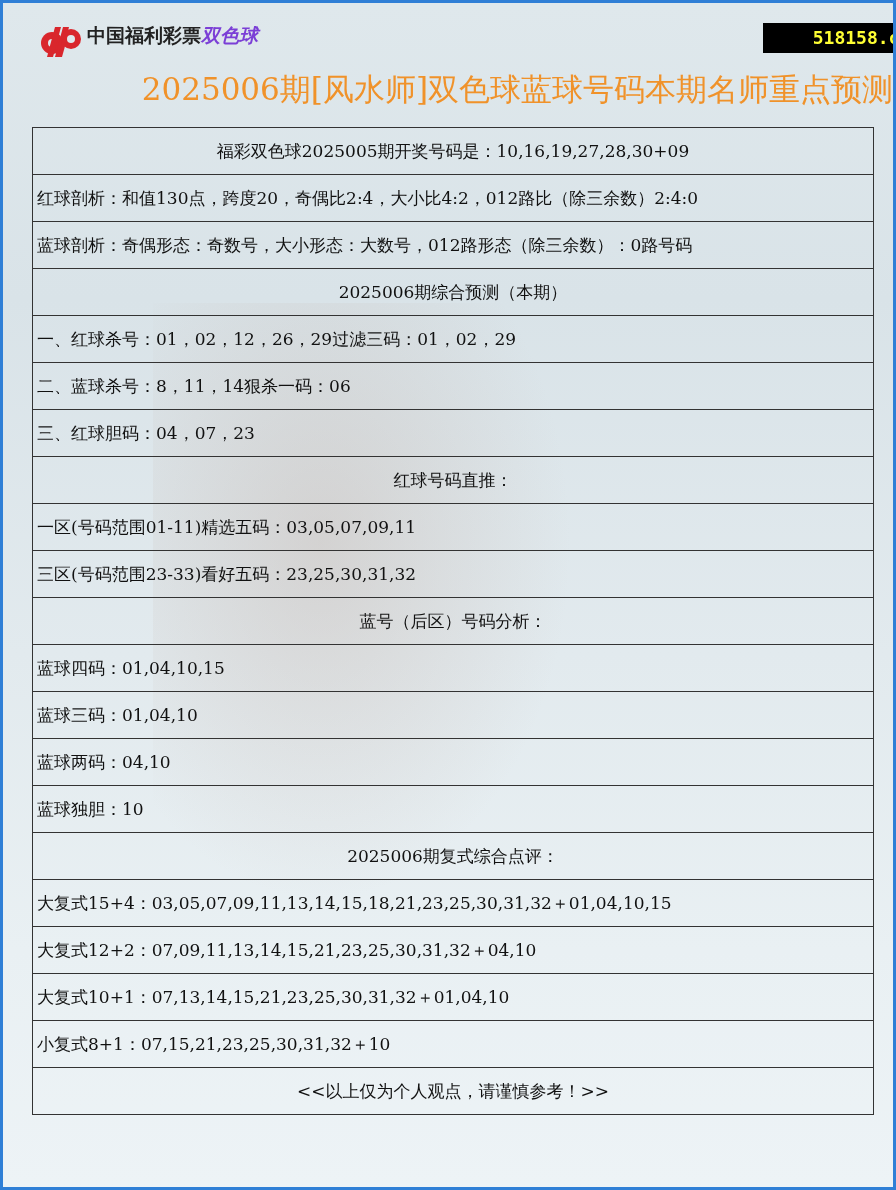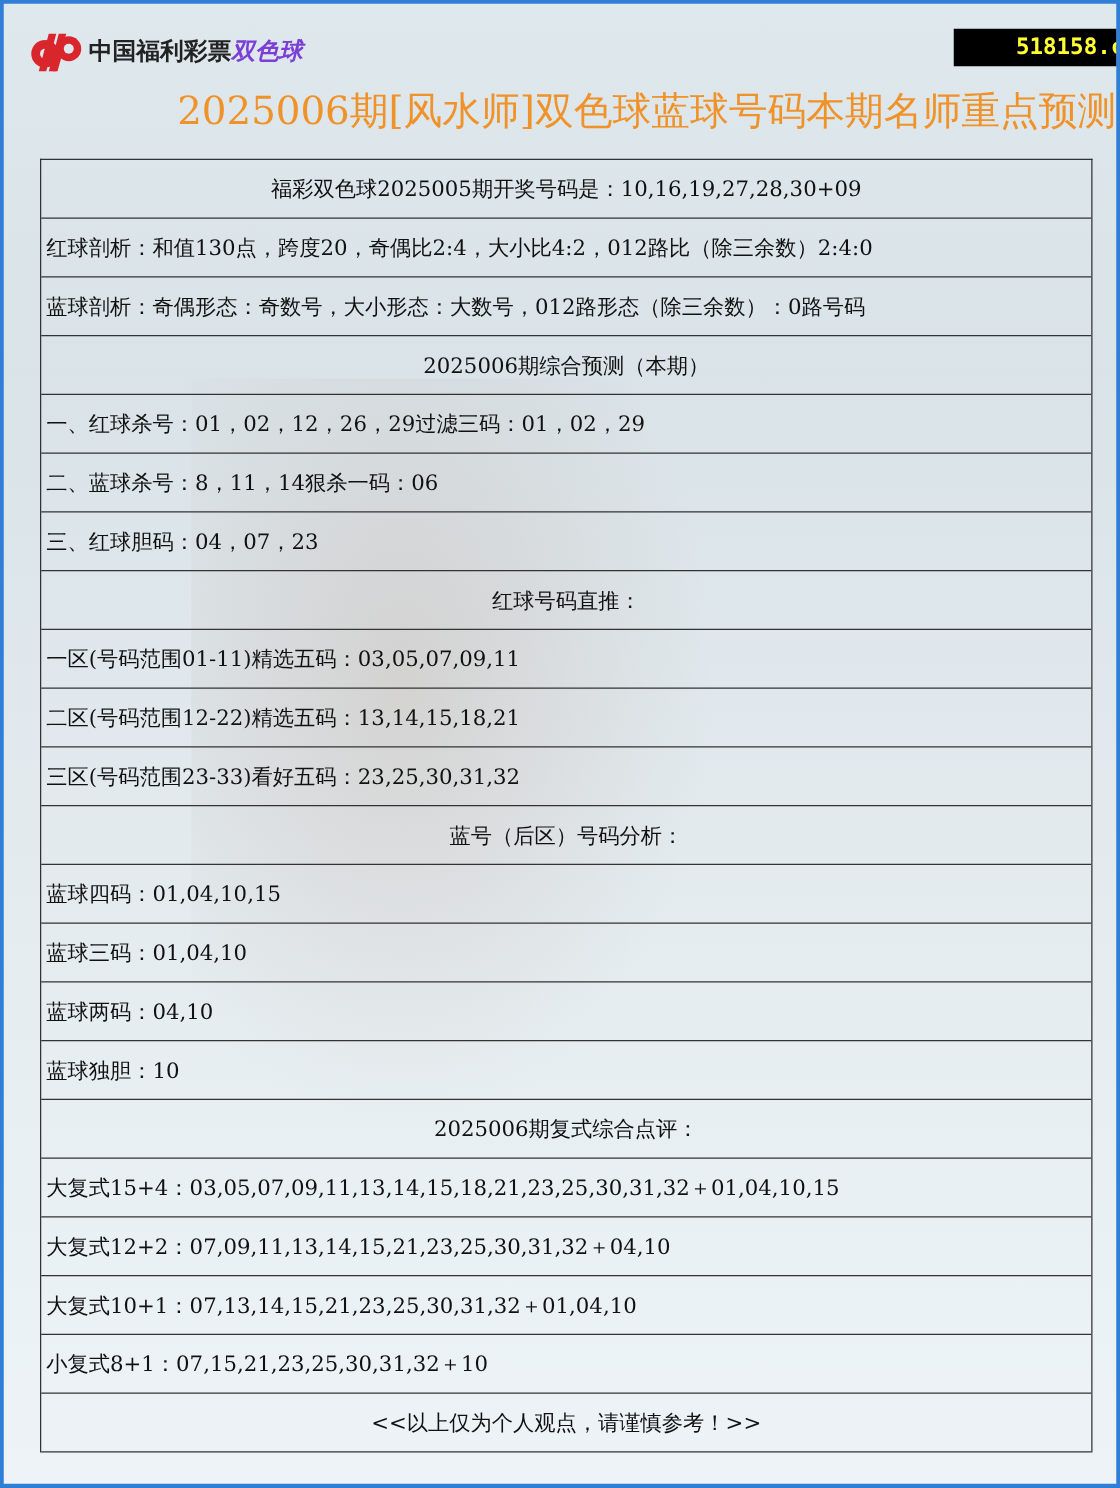--- a/index.html
+++ b/index.html
@@ -11,21 +11,21 @@
   .frame {
     position: absolute; left: 3px; top: 3px; width: 890px; height: 1184px;
     background: linear-gradient(180deg, #dfe8ec 0%, #d9e3e8 25%, #e2eaee 55%, #e9f0f3 80%, #edf3f6 100%);
     overflow: hidden;
   }
   .bgshape {
     position: absolute; left: 150px; top: 300px; width: 420px; height: 600px;
     background: radial-gradient(ellipse at 40% 40%, rgba(190,170,160,0.35), rgba(200,210,220,0) 70%);
   }
   .logo {
-    position: absolute; left: 20px; top: 20px; height: 36px; display: flex; align-items: center;
+    position: absolute; left: 36px; top: 20px; height: 36px; display: flex; align-items: flex-start;
   }
   .logo-mark {
     width: 44px; height: 36px; position: relative;
   }
   .logo-text {
     font-family: "DejaVu Sans", sans-serif; font-weight: bold; font-size: 19px; color: #222;
     margin-left: 4px; letter-spacing: 0px;
   }
   .logo-text2 {
     font-family: "DejaVu Sans", sans-serif; font-weight: bold; font-style: italic; font-size: 19px;
@@ -79,21 +79,20 @@
   <div class="table" id="tbl">
       <div class="row center">福彩双色球2025005期开奖号码是：10,16,19,27,28,30+09</div>
       <div class="row">红球剖析：和值130点，跨度20，奇偶比2:4，大小比4:2，012路比（除三余数）2:4:0</div>
       <div class="row">蓝球剖析：奇偶形态：奇数号，大小形态：大数号，012路形态（除三余数）：0路号码</div>
       <div class="row center">2025006期综合预测（本期）</div>
       <div class="row">一、红球杀号：01，02，12，26，29过滤三码：01，02，29</div>
       <div class="row">二、蓝球杀号：8，11，14狠杀一码：06</div>
       <div class="row">三、红球胆码：04，07，23</div>
       <div class="row center">红球号码直推：</div>
       <div class="row">一区(号码范围01-11)精选五码：03,05,07,09,11</div>
-      <div class="row">二区(号码范围12-22)精选五码：13,14,15,18,21</div>
       <div class="row">三区(号码范围23-33)看好五码：23,25,30,31,32</div>
       <div class="row center">蓝号（后区）号码分析：</div>
       <div class="row">蓝球四码：01,04,10,15</div>
       <div class="row">蓝球三码：01,04,10</div>
       <div class="row">蓝球两码：04,10</div>
       <div class="row">蓝球独胆：10</div>
       <div class="row center">2025006期复式综合点评：</div>
       <div class="row">大复式15+4：03,05,07,09,11,13,14,15,18,21,23,25,30,31,32＋01,04,10,15</div>
       <div class="row">大复式12+2：07,09,11,13,14,15,21,23,25,30,31,32＋04,10</div>
       <div class="row">大复式10+1：07,13,14,15,21,23,25,30,31,32＋01,04,10</div>

